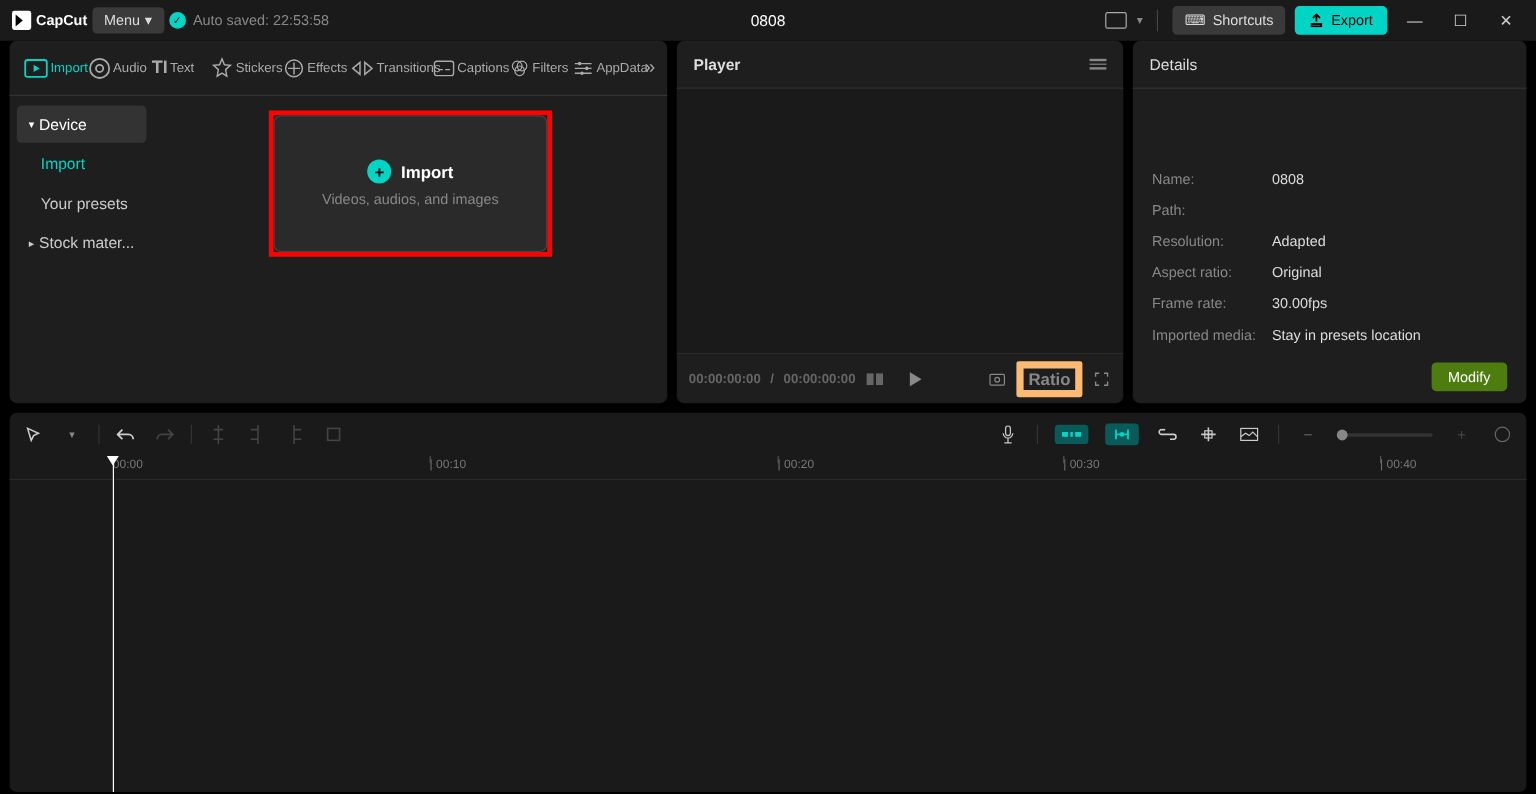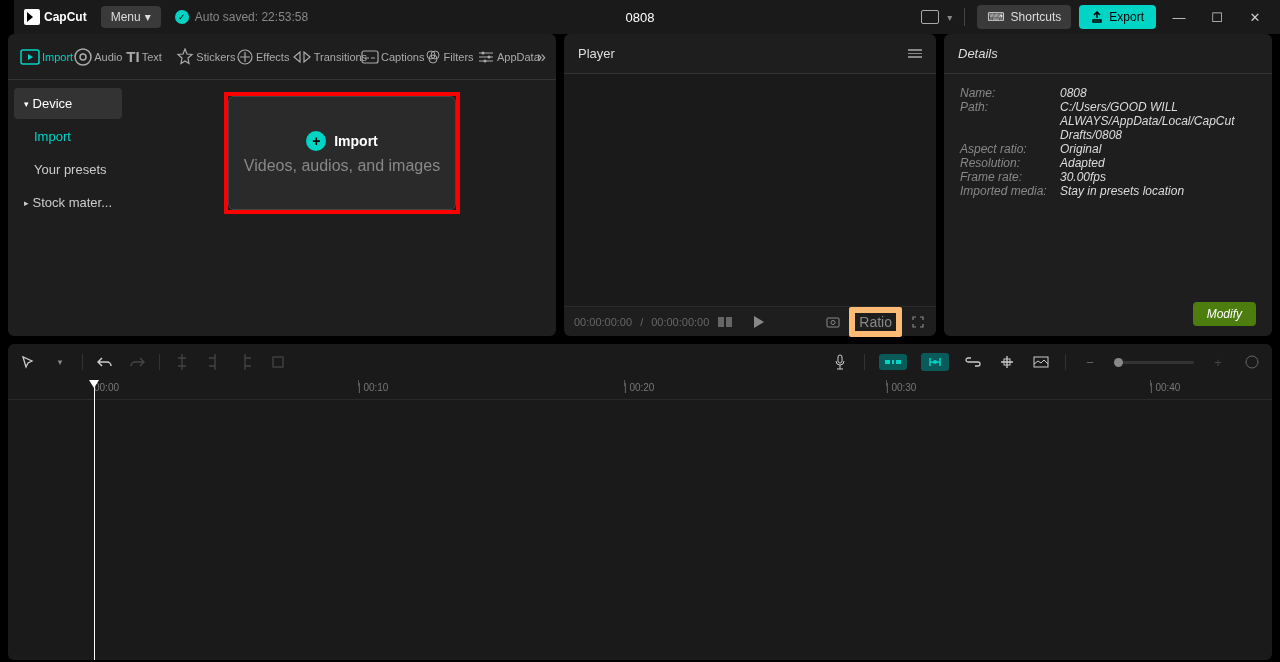--- a/index.html
+++ b/index.html
@@ -1,62 +1,62 @@
 <!DOCTYPE html>
 <html><head>
 <meta charset="utf-8">
 <style>
 * { margin: 0; padding: 0; box-sizing: border-box; font-family: -apple-system, BlinkMacSystemFont, "Segoe UI", Arial, sans-serif; }
 body { background: #000; color: #ccc; font-size: 13px; width: 1280px; height: 662px; overflow: hidden; }
-.titlebar { height: 34px; background: #1a1a1a; display: flex; align-items: center; padding: 0 10px; gap: 14px; margin-left: 14px; }
+.titlebar { height: 34px; background: #1a1a1a; display: flex; align-items: center; padding: 0 10px; gap: 4px; }
 .logo { display: flex; align-items: center; gap: 4px; color: #fff; font-weight: 600; font-size: 12px; }
 .logo-icon { width: 16px; height: 16px; background: #fff; border-radius: 2px; position: relative; }
 .logo-icon::after { content: ''; position: absolute; left: 3px; top: 3px; width: 0; height: 0; border-left: 6px solid #000; border-top: 5px solid transparent; border-bottom: 5px solid transparent; }
 .menu-btn { background: #3a3a3a; color: #ddd; padding: 4px 10px; border-radius: 4px; display: flex; gap: 4px; cursor: pointer; font-size: 12px; }
 .autosave { display: flex; align-items: center; gap: 6px; color: #888; font-size: 12px; }
 .check-icon { width: 14px; height: 14px; background: #00d4c4; border-radius: 50%; display: flex; align-items: center; justify-content: center; color: #000; font-size: 9px; }
 .title-center { position: absolute; left: 50%; transform: translateX(-50%); color: #fff; font-size: 13px; font-weight: 500; }
 .titlebar-right { margin-left: auto; display: flex; align-items: center; gap: 8px; }
 .shortcuts-btn { background: #3a3a3a; color: #ddd; padding: 5px 10px; border-radius: 4px; display: flex; align-items: center; gap: 6px; cursor: pointer; font-size: 12px; }
 .export-btn { background: #00d4c4; color: #000; padding: 5px 12px; border-radius: 4px; display: flex; align-items: center; gap: 6px; cursor: pointer; font-weight: 500; font-size: 12px; }
 .win-btn { width: 30px; height: 24px; display: flex; align-items: center; justify-content: center; color: #ccc; cursor: pointer; }
 .divider-v { width: 1px; height: 18px; background: #444; margin: 0 4px; }
 .layout-icon { width: 18px; height: 14px; border: 1.5px solid #aaa; border-radius: 2px; position: relative; cursor: pointer; }
 .panels { display: flex; height: 302px; padding: 0 8px; gap: 8px; margin-top: 0; }
 .panel-left { width: 548px; background: #1e1e1e; border-radius: 6px; display: flex; flex-direction: column; }
-.panel-mid { width: 372px; background: #1e1e1e; border-radius: 6px; display: flex; flex-direction: column; position: relative; }
-.panel-right { flex: 1; background: #1e1e1e; border-radius: 6px; display: flex; flex-direction: column; font-style: italic; }
+.panel-mid { width: 372px; background: #1e1e1e; border-radius: 6px; display: flex; flex-direction: column; position: relative; font-weight: bold; }
+.panel-right { flex: 1; background: #1e1e1e; border-radius: 6px; display: flex; flex-direction: column; }
 .tabs { height: 46px; display: flex; align-items: center; padding: 0 4px; gap: 2px; border-bottom: 1px solid #333; overflow: hidden; }
 .tab { display: flex; flex-direction: row; align-items: center; gap: 2px; padding: 4px 8px; cursor: pointer; color: #aaa; min-width: 48px; }
 .tab.active { color: #00d4c4; }
 .tab-icon { width: 20px; height: 20px; display: flex; align-items: center; justify-content: center; }
 .tab-label { font-size: 11px; }
 .tabs-more { color: #aaa; cursor: pointer; padding: 0 6px; font-size: 16px; }
 .left-body { display: flex; flex: 1; }
 .sidebar { width: 120px; padding: 8px 6px; display: flex; flex-direction: column; gap: 2px; }
 .side-item { padding: 8px 10px; border-radius: 4px; cursor: pointer; color: #ccc; font-size: 13px; display: flex; align-items: center; }
 .side-item.sel { background: #333; color: #fff; }
 .side-item.sub { padding-left: 20px; color: #00d4c4; }
 .side-item .tri { margin-right: 4px; font-size: 9px; }
 .import-area { flex: 1; padding: 12px; }
 .import-box-wrap { border: 4px solid #ff0000; padding: 0; width: 236px; height: 122px; margin-left: 84px; }
 .import-box { width: 100%; height: 100%; background: #2a2a2a; border: 1px solid #444; border-radius: 6px; display: flex; flex-direction: column; align-items: center; justify-content: center; gap: 6px; cursor: pointer; }
 .import-box .plus { width: 20px; height: 20px; background: #00d4c4; border-radius: 50%; color: #000; display: flex; align-items: center; justify-content: center; font-size: 14px; font-weight: bold; }
 .import-row { display: flex; align-items: center; gap: 8px; }
 .import-title { color: #fff; font-weight: 600; font-size: 14px; }
-.import-sub { color: #888; font-size: 16px; }
+.import-sub { color: #888; font-size: 12px; }
 .panel-header { height: 40px; padding: 0 14px; display: flex; align-items: center; justify-content: space-between; color: #ddd; font-size: 13px; border-bottom: 1px solid #333; }
 .hamburger { display: flex; flex-direction: column; gap: 2px; cursor: pointer; }
 .hamburger span { width: 14px; height: 1.5px; background: #888; }
 .player-body { flex: 1; background: #1a1a1a; }
-.player-controls { height: 30px; display: flex; align-items: center; padding: 0 10px; gap: 8px; color: #666; font-size: 11px; border-top: 1px solid #2a2a2a; }
+.player-controls { height: 42px; display: flex; align-items: center; padding: 0 10px; gap: 8px; color: #666; font-size: 11px; border-top: 1px solid #2a2a2a; }
 .player-controls .spacer { flex: 1; }
 .pc-icon { width: 16px; height: 16px; display: flex; align-items: center; justify-content: center; cursor: pointer; color: #888; }
 .ratio-badge { border: 6px solid #fdba74; padding: 1px 4px; font-size: 14px; border-radius: 2px; color: #888; cursor: pointer; }
-.details-body { padding: 12px 16px; display: flex; flex-direction: column; flex: 1; overflow: auto; }
+.details-body { padding: 12px 16px; display: flex; flex-direction: column; gap: 12px; flex: 1; overflow: auto; justify-content: flex-end; }
 .detail-row { display: flex; font-size: 12px; }
 .detail-label { width: 100px; color: #888; }
 .detail-value { flex: 1; color: #ddd; word-break: break-word; }
 .modify-row { display: flex; justify-content: flex-end; padding: 4px 16px 10px; }
 .modify-btn { background: #4d7c0f; color: #fff; padding: 5px 14px; border-radius: 4px; cursor: pointer; font-size: 12px; }
 .timeline-toolbar { height: 36px; background: #1a1a1a; margin: 8px 8px 0; border-radius: 6px 6px 0 0; display: flex; align-items: center; padding: 0 10px; gap: 12px; }
 .tl-btn { width: 20px; height: 20px; display: flex; align-items: center; justify-content: center; cursor: pointer; color: #999; }
 .tl-btn.dim { color: #444; }
 .tl-sep { width: 1px; height: 16px; background: #333; }
 .tl-right { margin-left: auto; display: flex; align-items: center; gap: 14px; }
@@ -270,29 +270,28 @@
     <div class="panel-header">
       <span>Details</span>
     </div>
     <div class="details-body">
       <div class="detail-row">
           <span class="detail-label">Name:</span>
           <span class="detail-value">0808</span>
         </div>
       <div class="detail-row">
           <span class="detail-label">Path:</span>
-          <span class="detail-value">C:/Users/GOOD WILL ALWAYS/AppData/Local/CapCut Drafts/0808</span>
+        </div>
+      <div class="detail-row">
+          <span class="detail-label">Resolution:</span>
+          <span class="detail-value">Adapted</span>
         </div>
       <div class="detail-row">
           <span class="detail-label">Aspect ratio:</span>
           <span class="detail-value">Original</span>
-        </div>
-      <div class="detail-row">
-          <span class="detail-label">Resolution:</span>
-          <span class="detail-value">Adapted</span>
         </div>
       <div class="detail-row">
           <span class="detail-label">Frame rate:</span>
           <span class="detail-value">30.00fps</span>
         </div>
       <div class="detail-row">
           <span class="detail-label">Imported media:</span>
           <span class="detail-value">Stay in presets location</span>
         </div>
     </div>
@@ -390,18 +389,18 @@
           <circle cx="7" cy="7" r="6" stroke="#666" fill="none"></circle>
         </svg>
       </span>
   </div>
 </div>
 
 <div class="timeline">
   <div class="ruler">
     <span class="ruler-mark" style="left:86px">00:00</span>
     <span class="ruler-mark" style="left:350px">| 00:10</span>
-    <span class="ruler-mark" style="left:616px">| 00:20</span>
+    <span class="ruler-mark" style="left:640px">| 00:20</span>
     <span class="ruler-mark" style="left:878px">| 00:30</span>
     <span class="ruler-mark" style="left:1142px">| 00:40</span>
   </div>
   <div class="playhead"></div>
 </div>
 
 </body></html>

